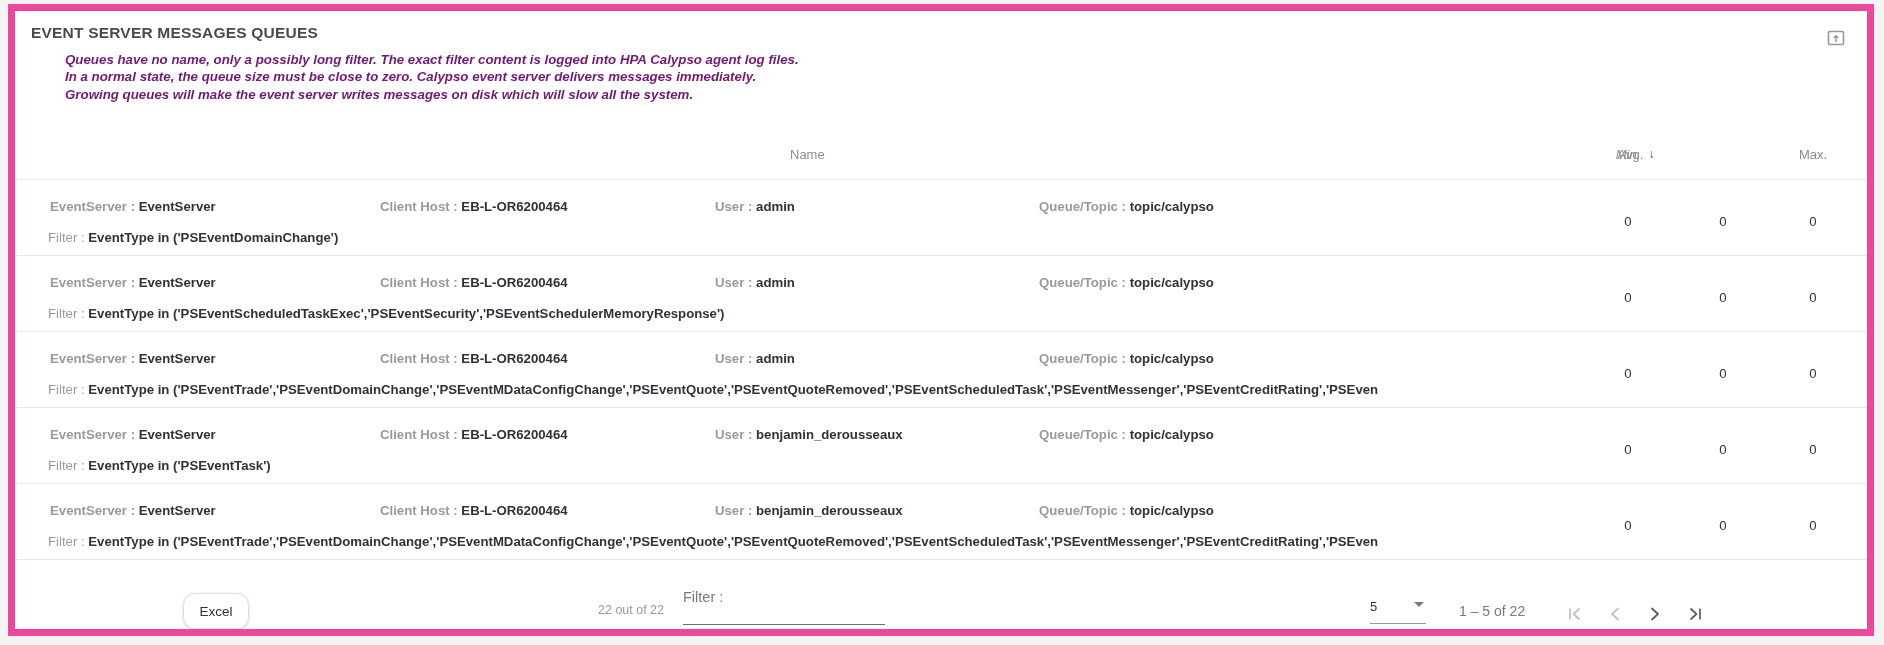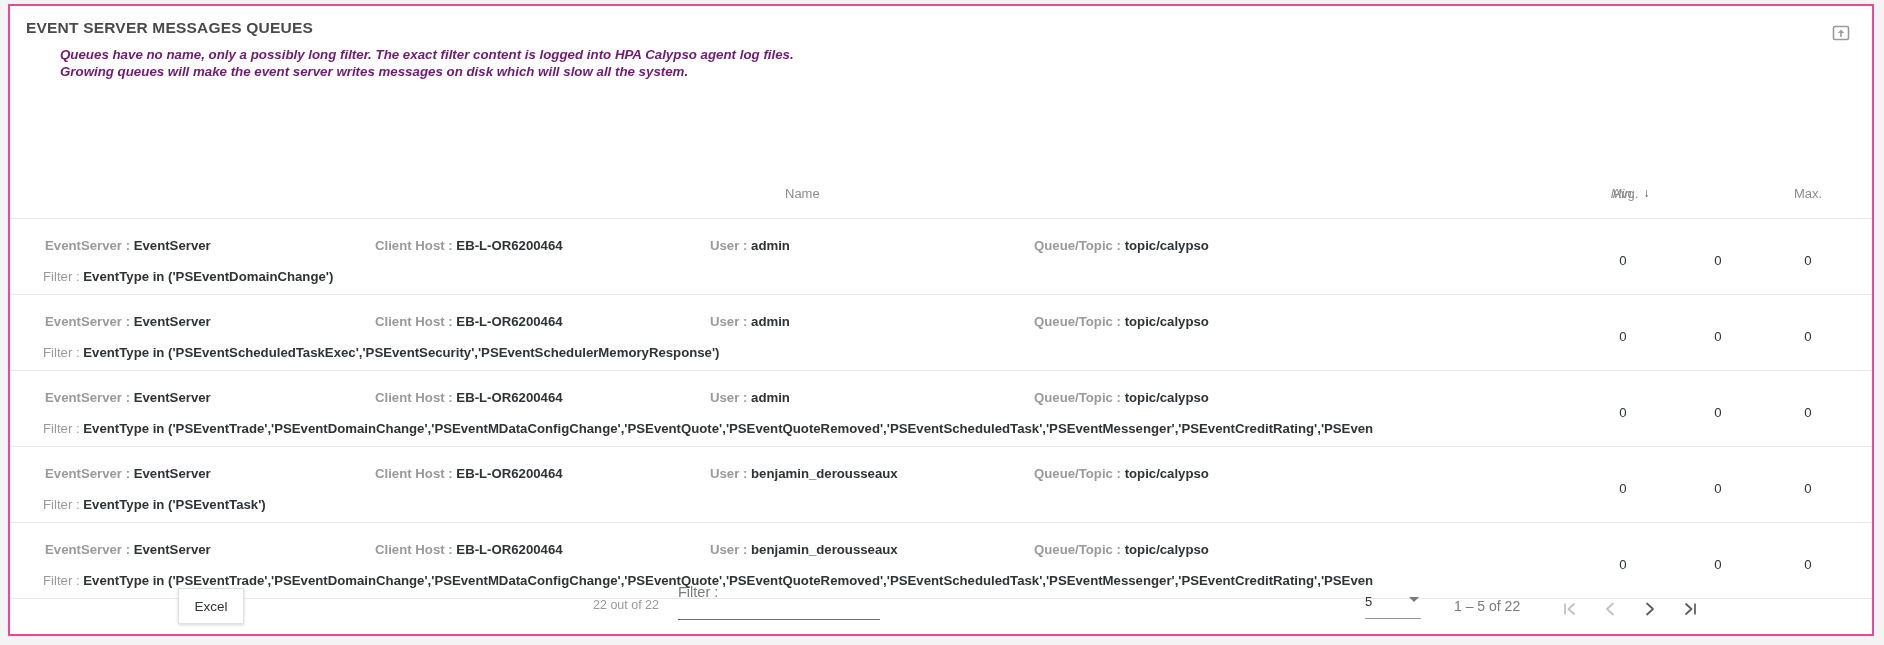--- a/index.html
+++ b/index.html
@@ -13,21 +13,21 @@
     font-family: "Liberation Sans", sans-serif;
     overflow: hidden;
   }
   .card {
     position: absolute;
     left: 8px;
     top: 4px;
     width: 1866px;
     height: 632px;
     background: #ffffff;
-    border: 2px solid #ec4899;
+    border: 7px solid #ec4899;
     box-sizing: border-box;
     overflow: hidden;
   }
   .card-title {
     position: absolute;
     left: 16px;
     top: 13px;
     font-size: 15.5px;
     font-weight: bold;
     color: #4a4a4a;
@@ -56,21 +56,20 @@
   
   .table {
     position: absolute;
     left: 0;
     top: 131px;
     width: 1866px;
   }
   .thead {
     position: relative;
     height: 37px;
-    margin-top: 44px;
   }
   .th {
     position: absolute;
     font-size: 13px;
     color: #8c8c8c;
     top: 5px;
     white-space: nowrap;
   }
   .th-name   { left: 775px; }
   .th-min    { left: 1587px; width: 52px; text-align: center; font-style: italic; }
@@ -139,21 +138,21 @@
     height: 77px;
   }
   .excel-btn {
     position: absolute;
     left: 168px;
     top: 27px;
     width: 66px;
     height: 36px;
     background: #ffffff;
     border: 1px solid #e0e0e0;
-    border-radius: 0;
+    border-radius: 12px;
     box-shadow: 0 1px 3px rgba(0,0,0,0.16);
     font-size: 13.5px;
     color: #2e3338;
     display: flex;
     align-items: center;
     justify-content: center;
     cursor: pointer;
     box-sizing: border-box;
   }
   .out-of {
@@ -249,20 +248,21 @@
   <div class="export-icon">
     <svg width="22" height="22" viewBox="0 0 22 22">
       <rect x="3.5" y="4.5" width="15" height="13" rx="1.5" fill="none" stroke="#9a9a9a" stroke-width="1.6"></rect>
       <path d="M11 15 L11 8.5" stroke="#9a9a9a" stroke-width="1.6" fill="none"></path>
       <path d="M7.8 11 L11 7.7 L14.2 11 Z" fill="#9a9a9a"></path>
     </svg>
   </div>
 
   <div class="desc">
     <div>Queues have no name, only a possibly long filter. The exact filter content is logged into HPA Calypso agent log files.</div>
+    <div>In a normal state, the queue size must be close to zero. Calypso event server delivers messages immediately.</div>
     <div>Growing queues will make the event server writes messages on disk which will slow all the system.</div>
   </div>
 
   <div class="table">
 
     <div class="thead">
       <div class="th th-name">Name</div>
       <div class="th th-min"><span>Min.</span></div>
       <div class="th th-avg"><span>Avg.</span><span class="sort-arrow">↓</span></div>
       <div class="th th-max"><span>Max.</span></div>

